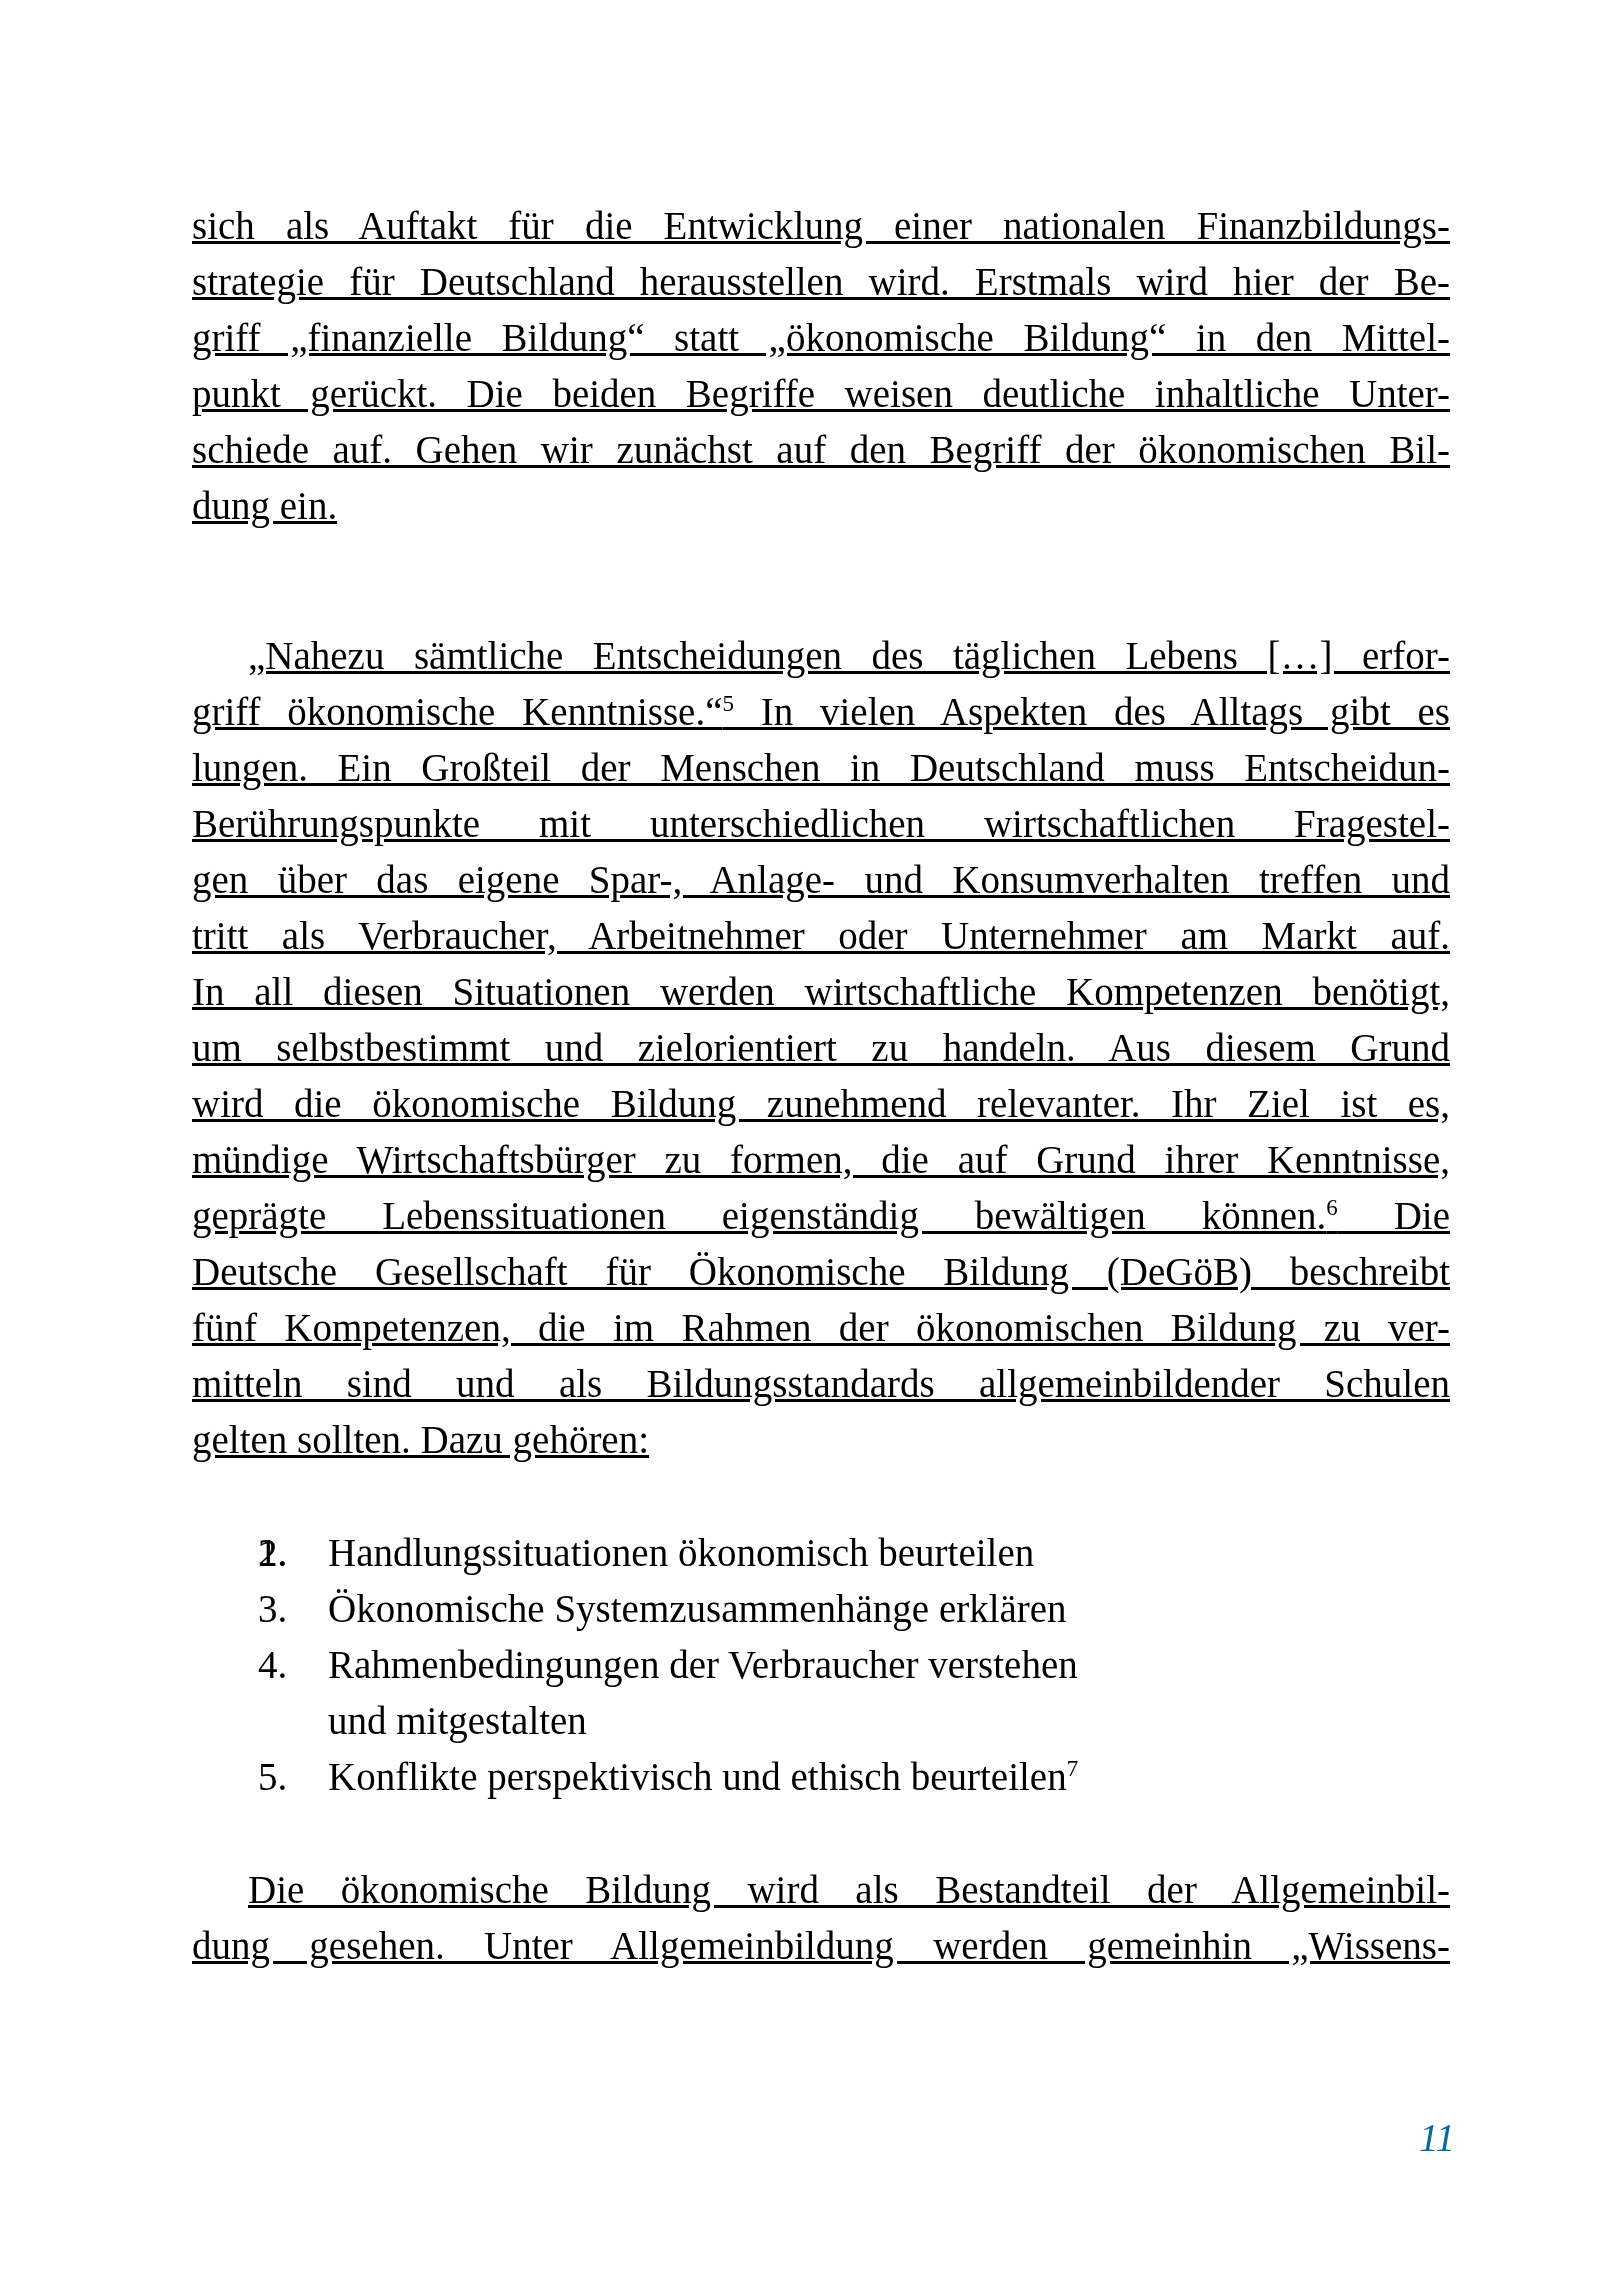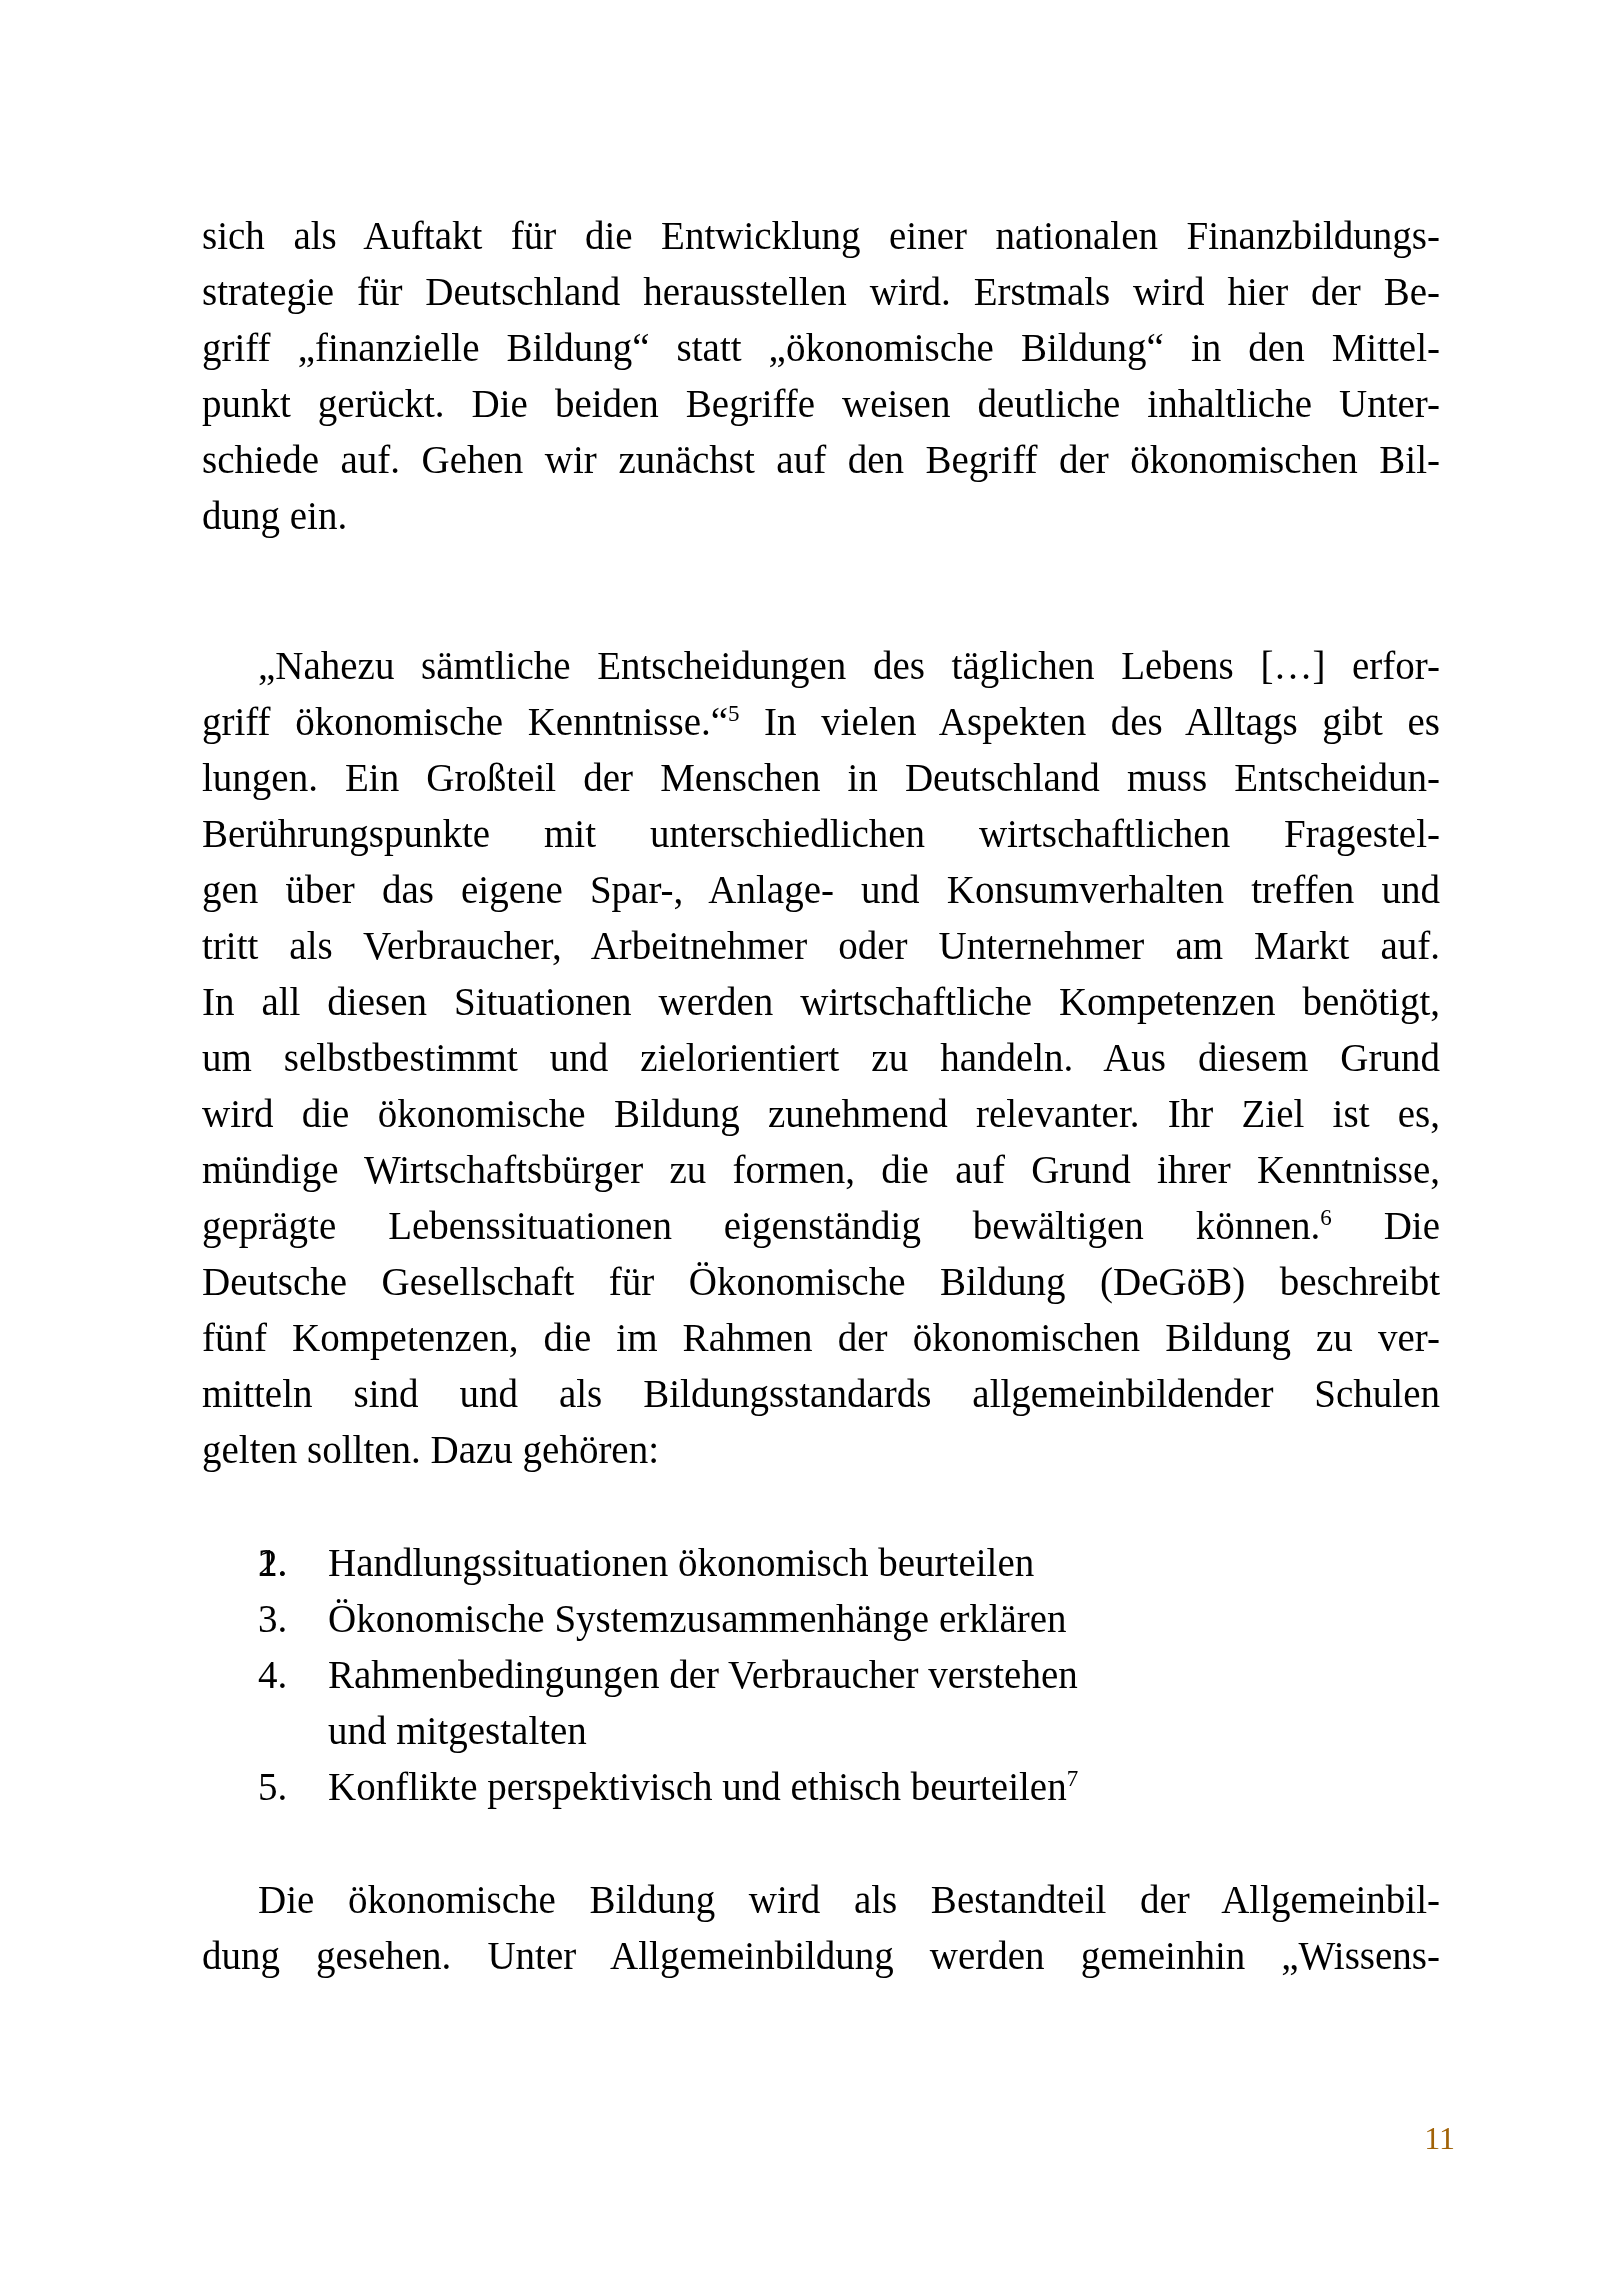--- a/index.html
+++ b/index.html
@@ -6,35 +6,35 @@
   body { width: 1618px; height: 2295px; position: relative; overflow: hidden; }
   .page {
     position: absolute; left: 0; top: 0; width: 1618px; height: 2295px;
     background: #ffffff; color: #000000;
     font-family: "Liberation Serif", "DejaVu Serif", serif;
   }
   .column {
     position: absolute; left: 188px; top: 194px; width: 1266px;
     font-size: 39px; line-height: 56px;
   }
-  .para { margin: 14px; }
+  .para { margin: 4px; text-decoration: underline; }
   .line { display: block; text-align: justify; text-align-last: justify; white-space: nowrap; height: 56px; }
   .line.last { text-align-last: left; }
   .indent { padding-left: 56px; }
   .p2 { margin-top: 94px; }
   .list { margin: 57px 0 0 0; padding: 0; list-style: none; }
   .list-item { position: relative; padding-left: 140px; }
   .list-num { position: absolute; left: 70px; top: 0; }
   .list-text { display: block; }
   .p3 { margin-top: 57px; }
   sup.fn { font-size: 23px; vertical-align: 0; position: relative; top: -14px; line-height: 0; }
   .page-number {
     position: absolute; right: 163px; top: 2115px;
     font-family: "Liberation Serif", "DejaVu Serif", serif;
-    font-size: 32px; line-height: 46px; color: #a16207;
+    font-size: 39px; line-height: 46px; color: #0369a1; font-style: italic;
   }
 </style>
 </head>
 <body>
 
 <div class="page">
   <div class="column">
 
     <p class="para p1">
       <span class="line">sich als Auftakt für die Entwicklung einer nationalen Finanzbildungs-</span>

